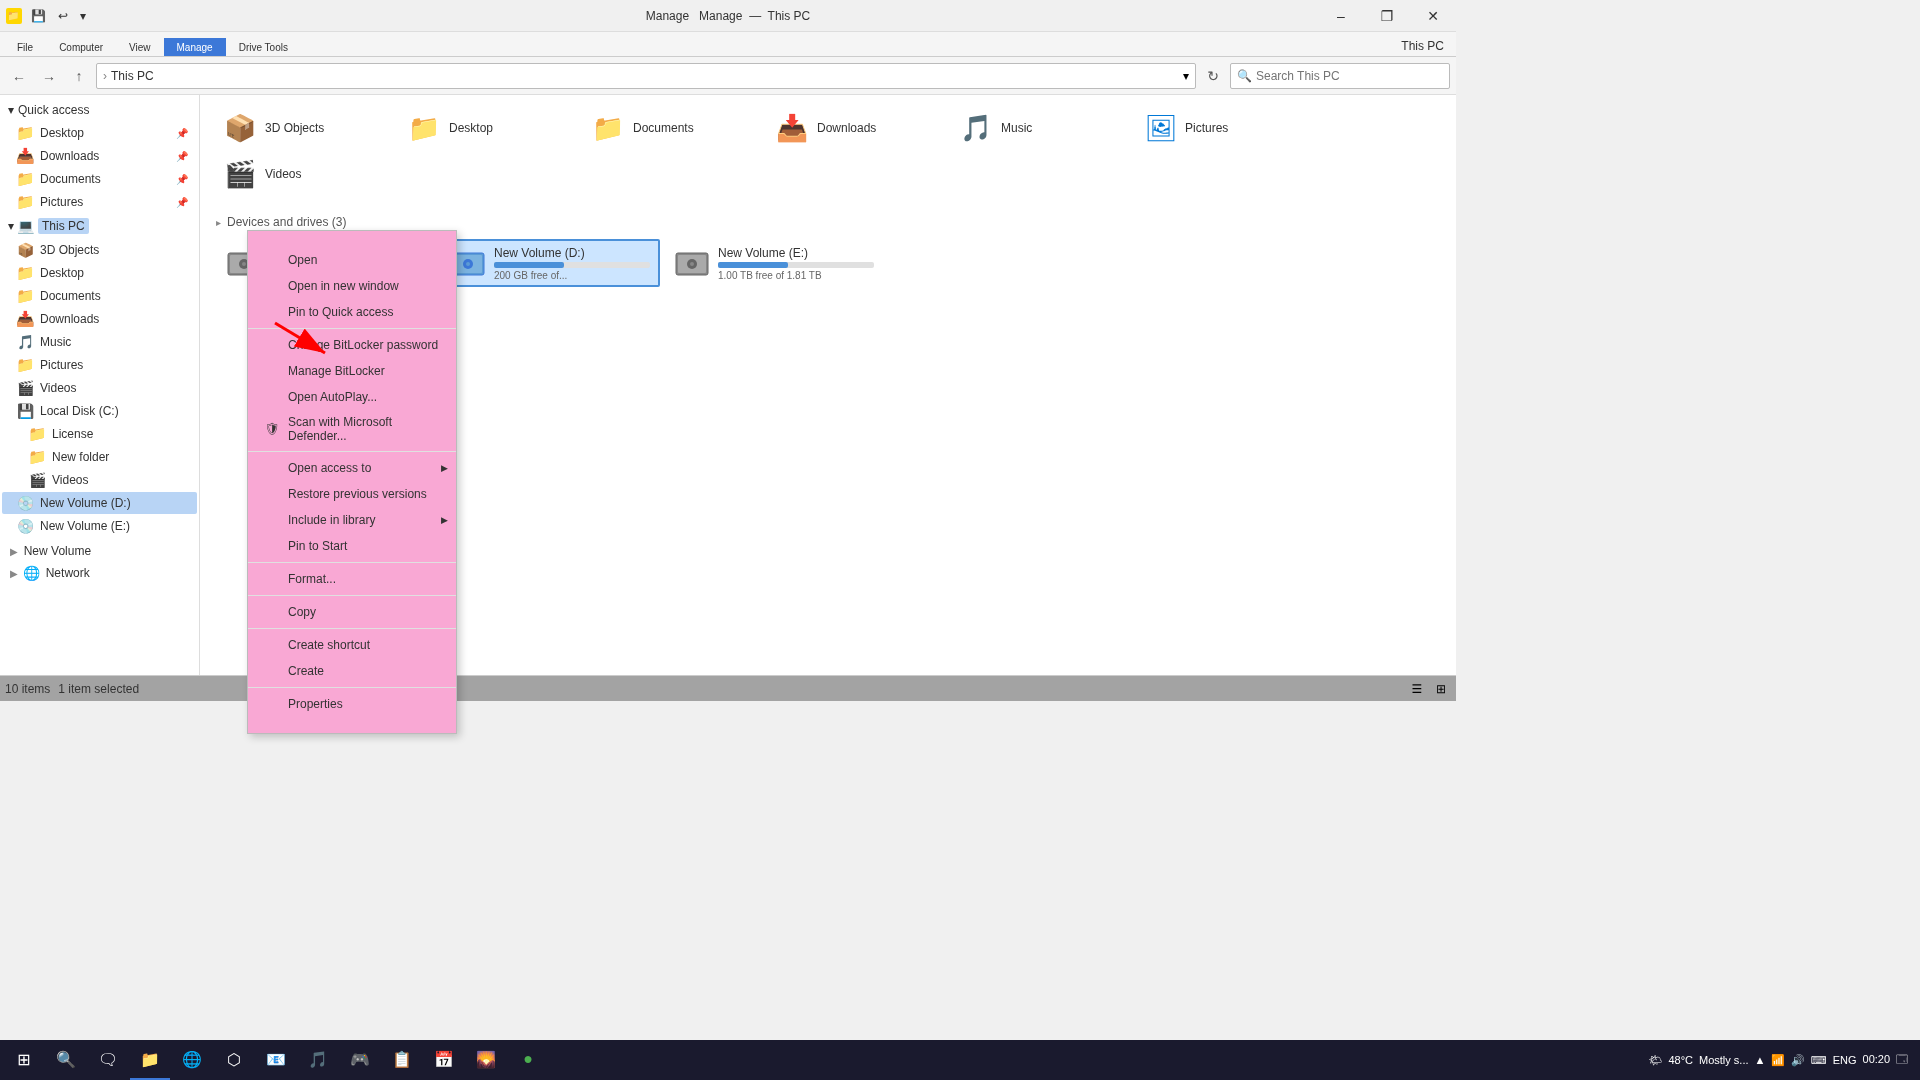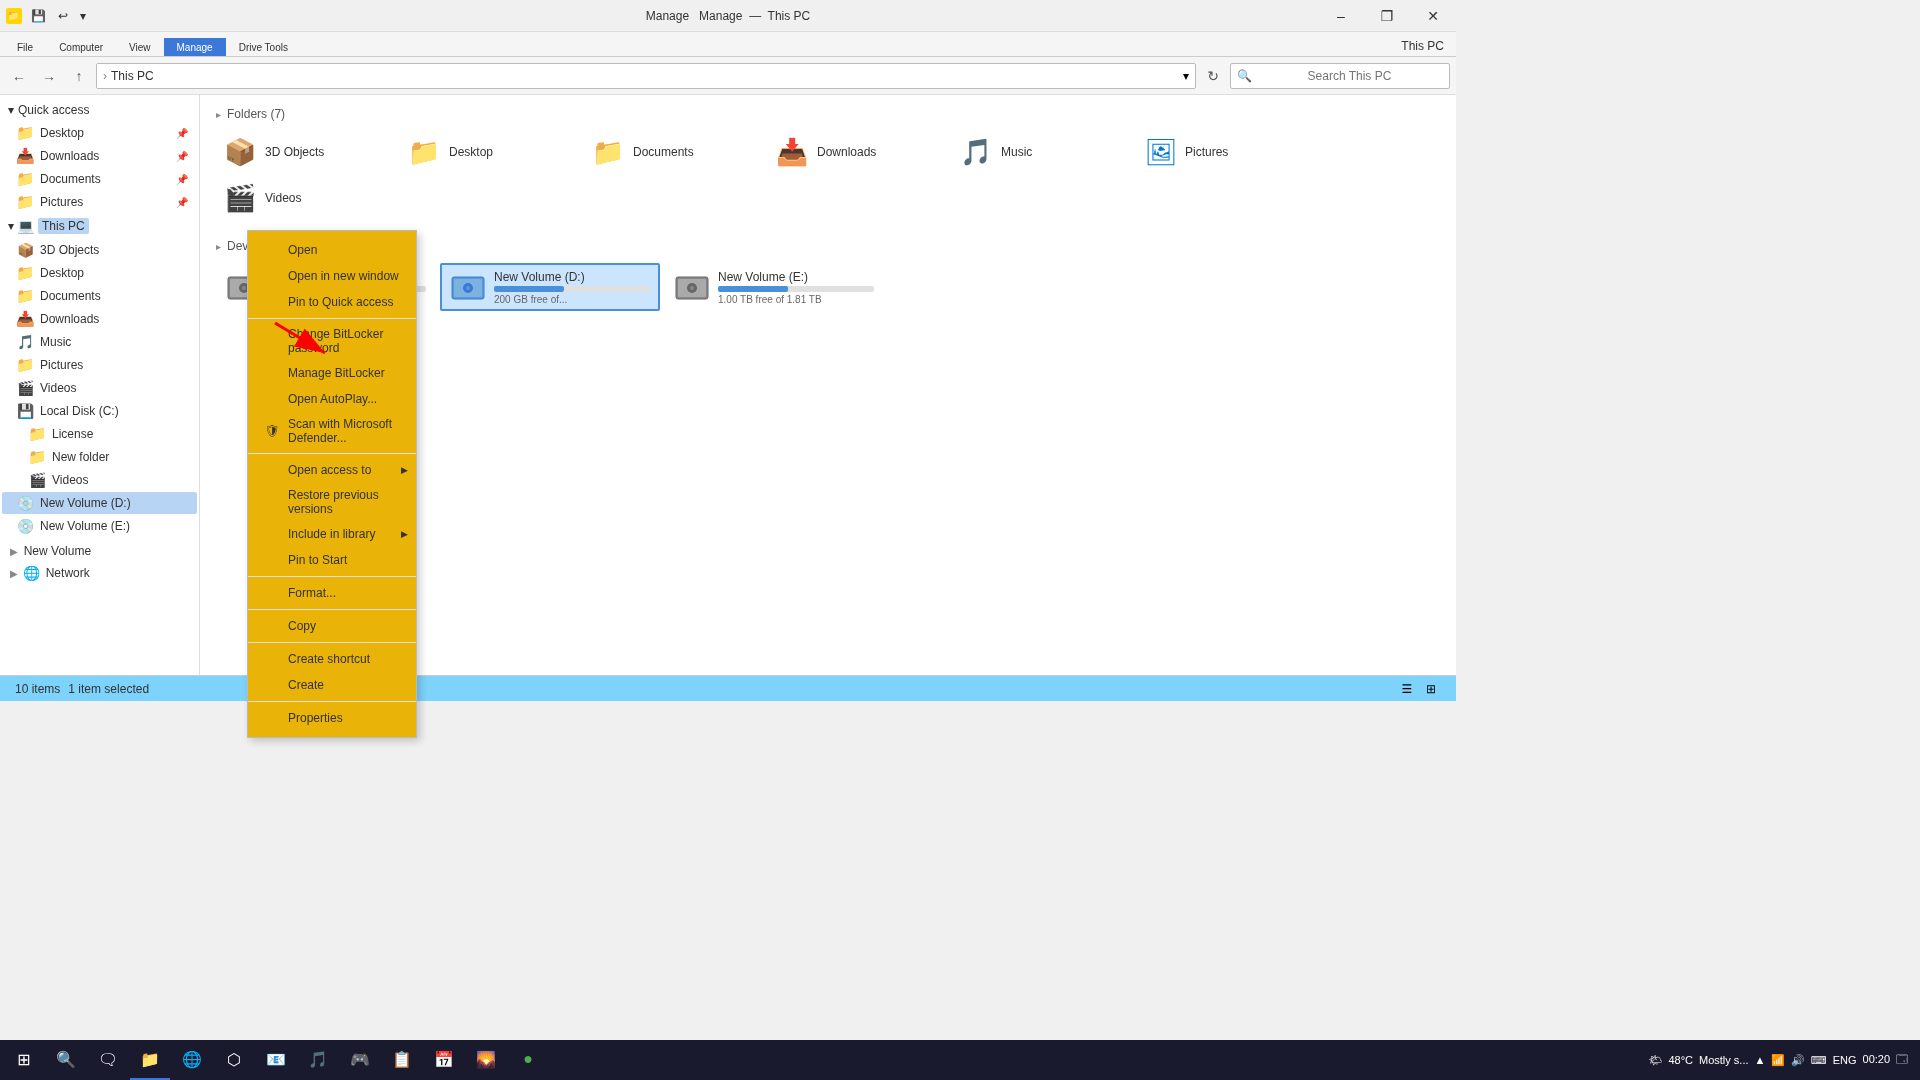--- a/index.html
+++ b/index.html
@@ -127,21 +127,20 @@
       align-items: center;
       padding: 0 6px;
       border-radius: 2px;
       gap: 4px;
     }
     .search-box input {
       border: none; outline: none;
       font-size: 12px; flex: 1;
       color: #888;
       background: transparent;
-      text-align: center;
     }
 
     
     .main-layout {
       display: flex;
       height: calc(816px - 32px - 24px - 38px - 38px - 26px);
     }
 
     
     .sidebar {
@@ -273,25 +272,25 @@
       height: 100%;
       border-radius: 2px;
     }
     .drive-bar-orange { background: #ff8c00; }
     .drive-bar-blue { background: #4a90d9; }
     .drive-space { font-size: 10px; color: #666; }
 
     
     .status-bar {
       height: 26px;
-      background: #7dd3fc;
+      background: #a3a3a3;
       border-top: 1px solid #ccc;
       display: flex;
       align-items: center;
-      padding: 0 15px;
+      padding: 0 5px;
       font-size: 12px;
       color: #333;
       gap: 8px;
     }
     .status-right {
       margin-left: auto;
       display: flex;
       gap: 4px;
     }
     .status-view-btn {
@@ -299,26 +298,26 @@
       background: none; border: none;
       cursor: pointer; font-size: 12px;
       display: flex; align-items: center; justify-content: center;
     }
 
     
     .context-menu {
       position: absolute;
       left: 247px;
       top: 230px;
-      width: 170px;
-      background: #eab308;
+      width: 210px;
+      background: #f9a8d4;
       border: 1px solid #bbb;
       box-shadow: 3px 3px 8px rgba(0,0,0,0.2);
       z-index: 1000;
-      padding: 6px 0;
+      padding: 16px 0;
     }
     .ctx-item {
       display: flex;
       align-items: center;
       padding: 5px 16px;
       cursor: pointer;
       font-size: 12px;
       color: #333;
       gap: 8px;
       position: relative;
@@ -533,23 +532,20 @@
 
     <div class="sidebar-item">
       <span style="font-size:10px;color:#888;">▶</span>
       <span class="sidebar-icon icon-network">🌐</span>
       <span>Network</span>
     </div>
   </div>
 
   <div class="content-area">
 
-    <div class="section-header">
-      <span class="section-title">Folders (7)</span>
-    </div>
     <div class="folder-grid">
       <div class="folder-item">
         <div class="folder-item-icon">📦</div>
         <span class="folder-item-name">3D Objects</span>
       </div>
       <div class="folder-item">
         <div class="folder-item-icon" style="color:#ffd700;">📁</div>
         <span class="folder-item-name">Desktop</span>
       </div>
       <div class="folder-item">

